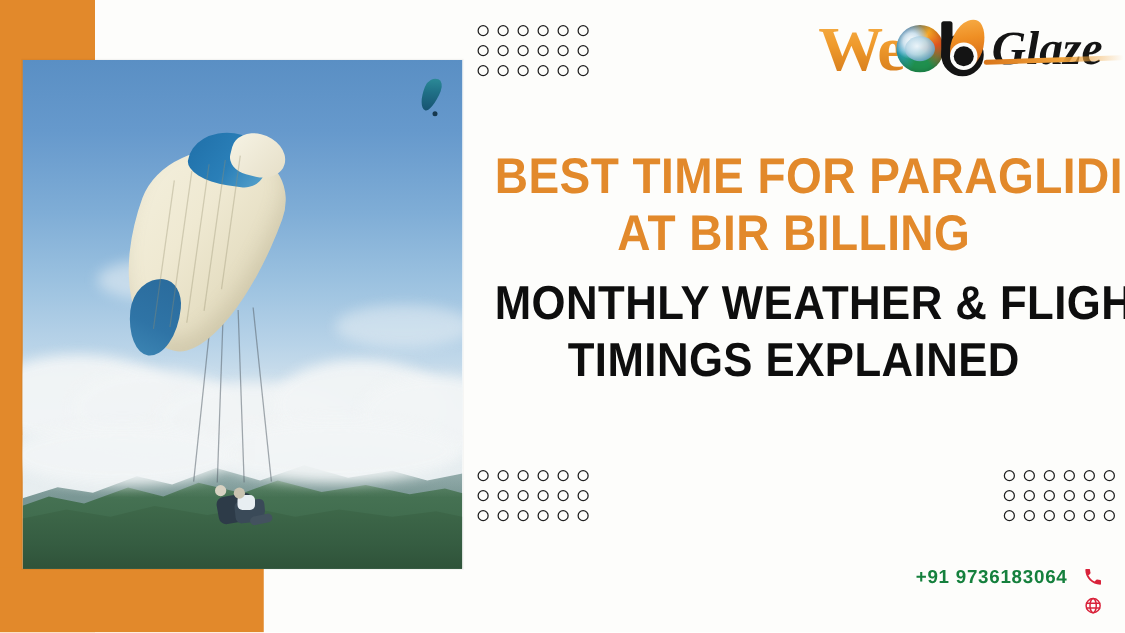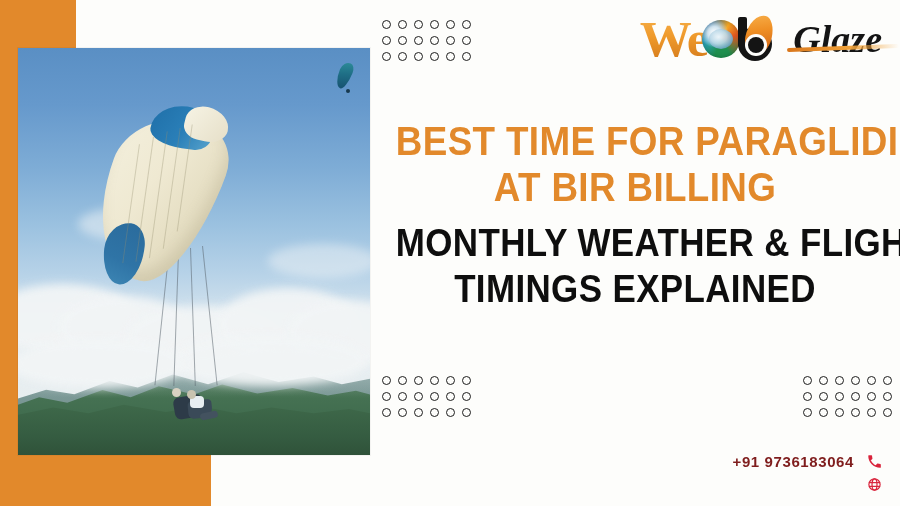--- a/index.html
+++ b/index.html
@@ -336,21 +336,21 @@
     border-radius: 50%;
     background: #141414;
   }
   .logo-glaze {
     font-family: "Liberation Serif", serif;
     font-weight: 700;
     font-style: italic;
     font-size: 38px;
     line-height: 1;
     color: #141414;
-    margin-left: 19px;
+    margin-left: 4px;
     position: relative;
   }
   .logo-swoosh {
     position: absolute;
     left: -6px; bottom: 8px;
     width: 112px; height: 4px;
     background: linear-gradient(90deg,#d9761b 0%, #f0a23a 55%, rgba(240,162,58,0) 100%);
     border-radius: 2px;
     transform: rotate(-2deg);
   }
@@ -396,21 +396,21 @@
   .contact-row {
     display: flex;
     align-items: center;
     gap: 12px;
   }
   .contact-text {
     font-family: "Liberation Sans", sans-serif;
     font-weight: 700;
     font-size: 15px;
     letter-spacing: 0.6px;
-    color: #7f1d1d;
+    color: #15803d;
   }
   .contact-icon {
     width: 16px; height: 16px;
     display: flex; align-items: center; justify-content: center;
     color: #d9233b;
     flex: 0 0 16px;
   }
   .contact-icon svg { display: block; }
 </style>
 </head>

